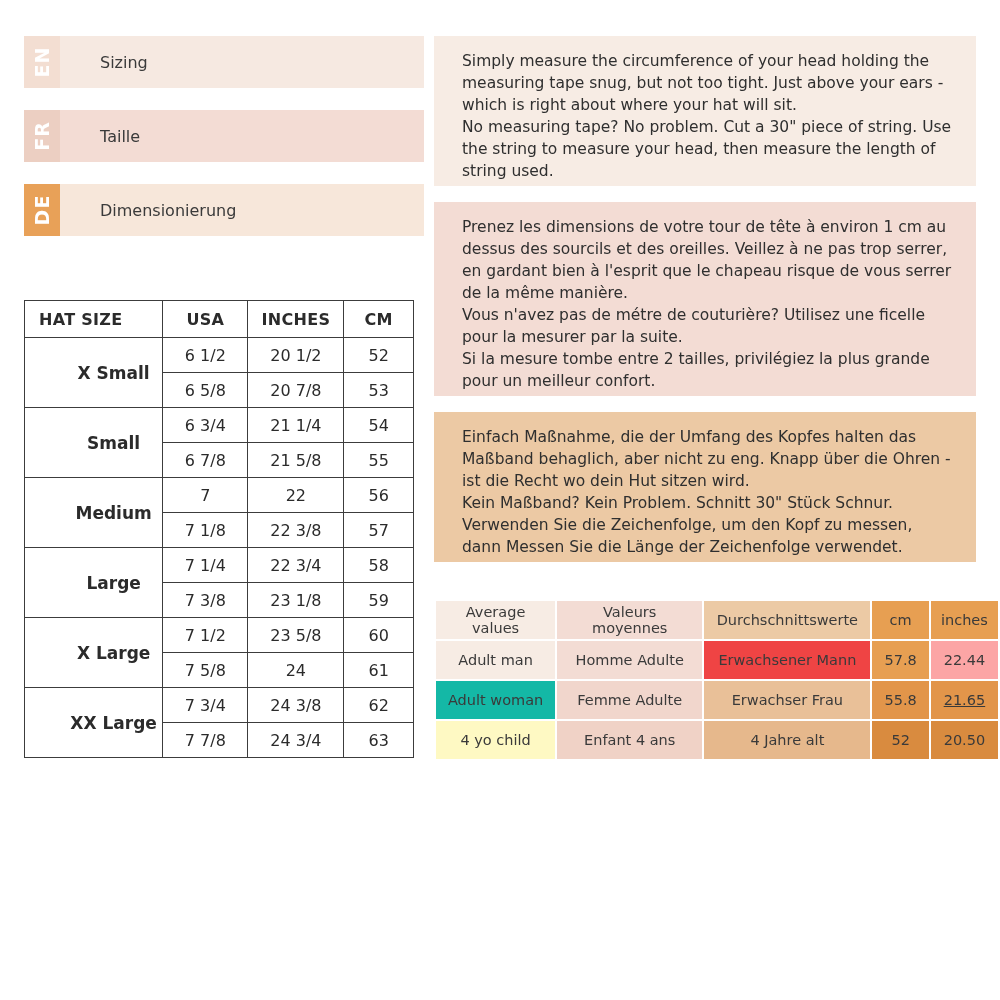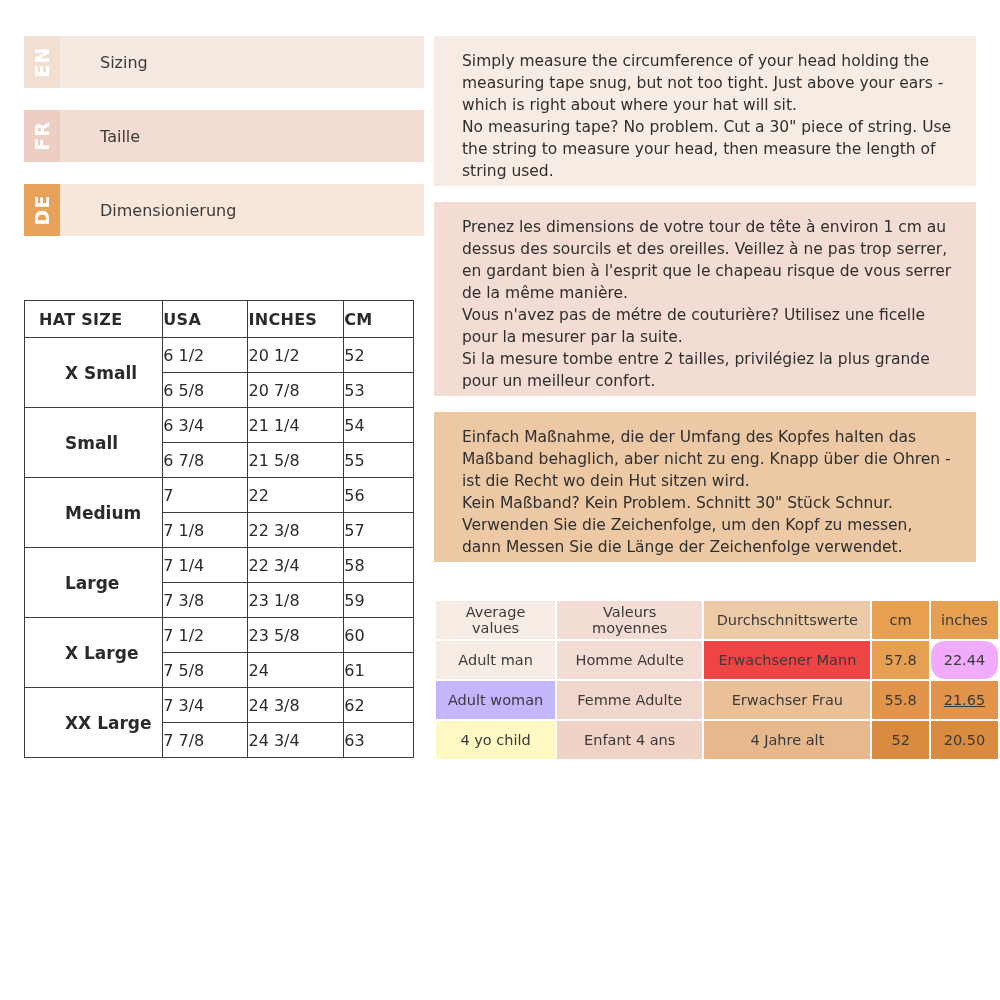--- a/index.html
+++ b/index.html
@@ -72,21 +72,21 @@
   .size-table {
     position: absolute;
     left: 24px;
     top: 300px;
     border-collapse: collapse;
     width: 390px;
     font-size: 16px;
   }
   .size-table th, .size-table td {
     border: 1px solid #3c3c3c;
-    text-align: left;
+    text-align: center;
     padding: 0;
     height: 34px;
     vertical-align: middle;
   }
   .size-table th {
     font-weight: bold;
     font-size: 16px;
     letter-spacing: 0.3px;
     height: 36px;
   }
@@ -145,23 +145,23 @@
   .c-en-h { background: #f7ece4; }
   .c-fr-h { background: #f3dcd4; }
   .c-de-h { background: #eccaa5; }
   .c-cm-h { background: #e79f52; color: #3a3a3a; }
   .c-in-h { background: #e79f52; color: #3a3a3a; }
 
   .c-en-1 { background: #f7ece4; }
   .c-fr-1 { background: #f3dcd4; margin-left: 10px; }
   .c-de-1 { background: #ef4444; }
   .c-cm-1 { background: #e79f52; }
-  .c-in-1 { background: #f0abfc; border-radius: 14px; }
-
-  .c-en-2 { background: #c4b5fd; }
+  .c-in-1 { background: #fca5a5; }
+
+  .c-en-2 { background: #14b8a6; }
   .c-fr-2 { background: #f1d6cc; }
   .c-de-2 { background: #e9c098; }
   .c-cm-2 { background: #e2954a; }
   .c-in-2 { background: #e2954a; text-decoration: underline; }
 
   .c-en-3 { background: #fef9c3; }
   .c-fr-3 { background: #f0d2c6; }
   .c-de-3 { background: #e6b88c; }
   .c-cm-3 { background: #d98b3f; }
   .c-in-3 { background: #d98b3f; }

